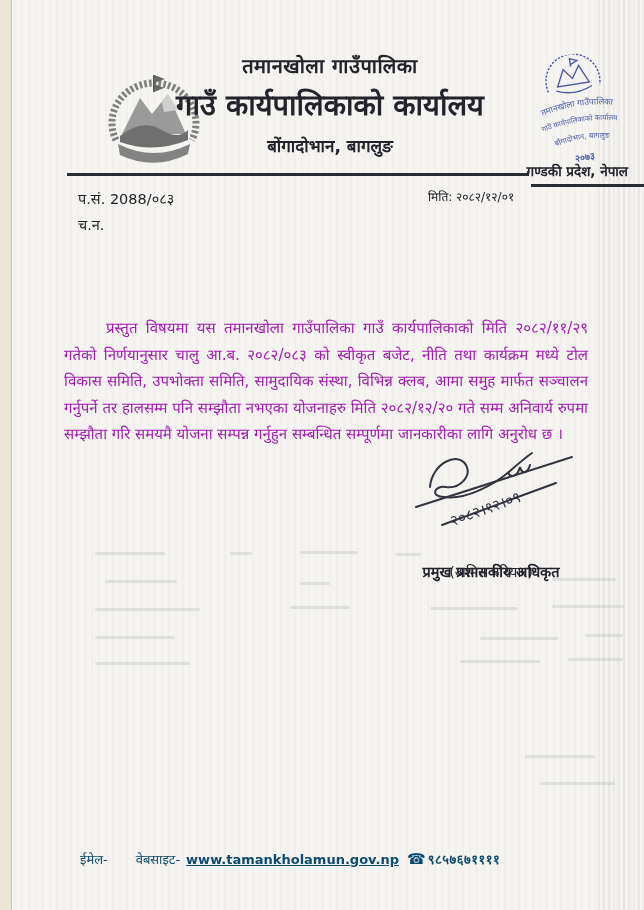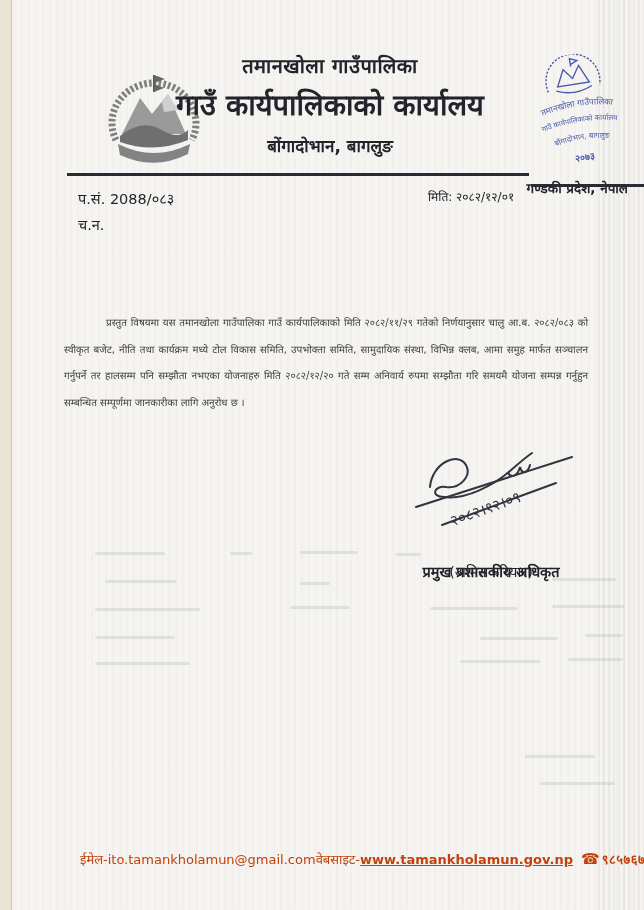--- a/index.html
+++ b/index.html
@@ -18,44 +18,44 @@
     background:repeating-linear-gradient(90deg, rgba(100,100,108,.07) 0 2px, rgba(0,0,0,0) 2px 5px);}
   
   .org-name{position:absolute;top:52px;left:0;width:660px;text-align:center;
     font-size:20px;font-weight:700;letter-spacing:.5px;}
   .office-name{position:absolute;top:84px;left:0;width:660px;text-align:center;
     font-size:29px;font-weight:700;}
   .address{position:absolute;top:134px;left:0;width:660px;text-align:center;
     font-size:17px;font-weight:700;}
   .emblem{position:absolute;left:102px;top:70px;}
   .stamp{position:absolute;left:522px;top:54px;transform:rotate(-9deg);opacity:.92;}
-  .province{position:absolute;top:179px;right:16px;font-size:13.5px;font-weight:600;}
+  .province{position:absolute;top:162px;right:16px;font-size:13.5px;font-weight:600;}
   .rule-a{position:absolute;left:67px;top:173px;width:462px;height:2.5px;background:#282b33;}
   .rule-b{position:absolute;left:531px;top:184px;width:113px;height:2.5px;background:#282b33;}
   
   .ref-line{position:absolute;left:78px;top:188px;font-size:14.5px;}
   .date-line{position:absolute;left:428px;top:188px;font-size:12px;}
   .cn-line{position:absolute;left:78px;top:214px;font-size:14.5px;}
   
   .subject{position:absolute;left:0;top:257px;width:644px;text-align:center;
     font-size:15px;font-weight:600;}
   .subject span{text-decoration:underline;text-underline-offset:4px;}
   .body-par{position:absolute;left:64px;top:300px;width:524px;
-    font-size:10px;line-height:26.5px;text-align:justify;text-align-last:left;
-    text-indent:42px;color:#404040;}
+    font-size:15px;line-height:26.5px;text-align:justify;text-align-last:left;
+    text-indent:42px;color:#a21caf;}
   
   .sig-block{position:absolute;left:386px;top:443px;width:210px;text-align:center;}
   .sig-svg{position:absolute;left:22px;top:2px;}
   .sig-name{position:absolute;left:0;top:78px;width:210px;font-size:14.5px;margin-top:40px;}
   .sig-title{position:absolute;left:-10px;top:118px;width:230px;font-size:14.5px;font-weight:600;}
   
   .g{position:absolute;background:#8d929d;opacity:.20;filter:blur(.7px);height:3px;border-radius:2px;}
   
   .footer{position:absolute;left:80px;top:850px;width:540px;font-size:13px;
-    display:flex;align-items:baseline;white-space:nowrap;color:#c2410c;}
+    display:flex;align-items:baseline;white-space:nowrap;color:#0c4a6e;}
   .footer .gap1{width:22px;display:inline-block;}
   .footer .gap2{width:6px;display:inline-block;}
   .website{text-decoration:underline;font-weight:600;}
   .phone{font-weight:700;letter-spacing:.5px;}
   .phone-ico{font-size:15px;margin:0 2px 0 8px;}
   .ink{color:#23242b;}
 </style>
 </head>
 <body>
 
@@ -150,21 +150,20 @@
     <div class="g" style="top:662px;left:95px;width:95px"></div>
     <div class="g" style="top:660px;left:460px;width:80px"></div>
     <div class="g" style="top:658px;left:568px;width:55px"></div>
     <div class="g" style="top:755px;left:525px;width:70px"></div>
     <div class="g" style="top:782px;left:540px;width:75px"></div>
   </div>
 
   <div class="footer">
     <span>ईमेल-</span>
     <span class="gap2"></span>
-    <span>ito.tamankholamun@gmail.com</span>
     <span class="gap1"></span>
     <span>वेबसाइट-</span>
     <span class="gap2"></span>
     <span class="website">www.tamankholamun.gov.np</span>
     <span class="phone-ico">☎</span>
     <span class="phone">९८५७६७११११</span>
   </div>
 </div>
 
 </body></html>

